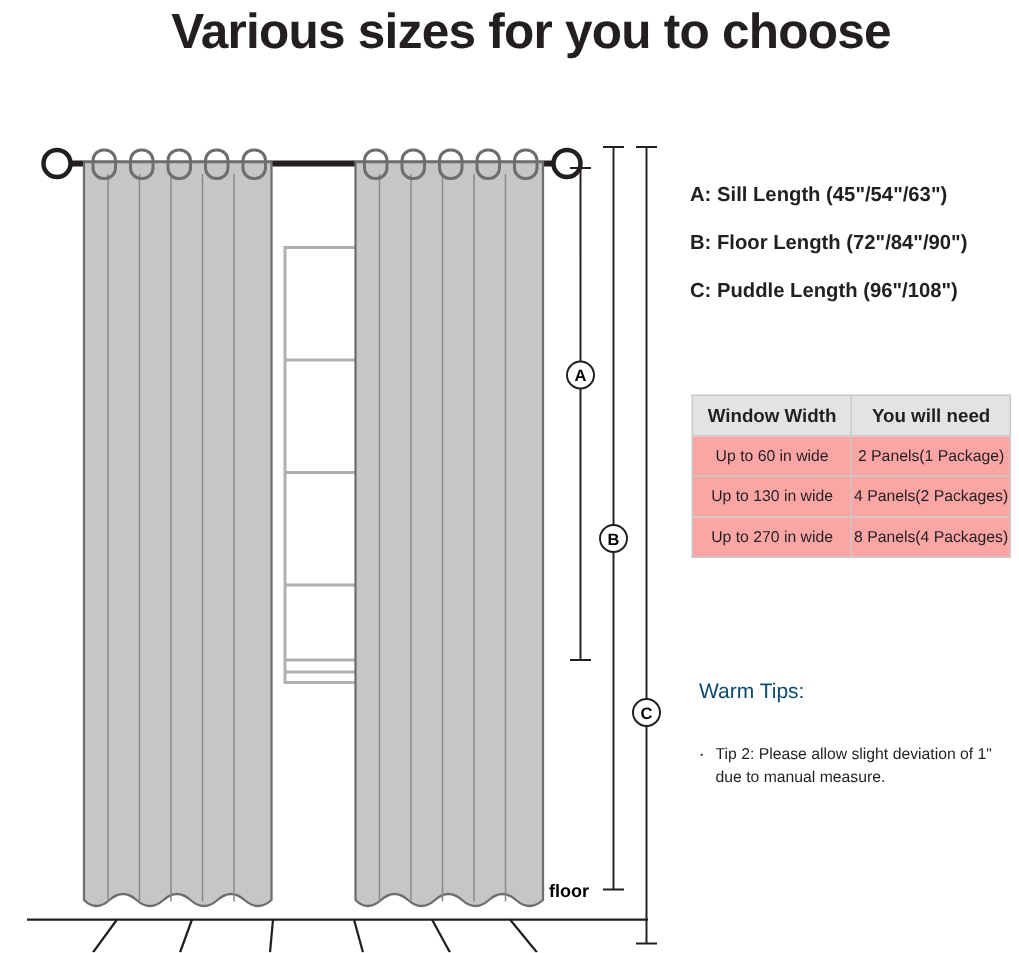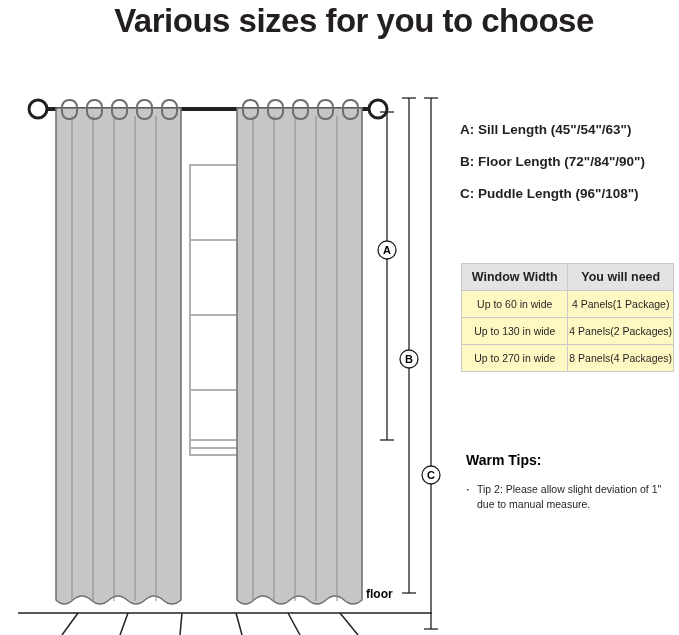--- a/index.html
+++ b/index.html
@@ -65,37 +65,37 @@
     padding: 0;
     height: 26px;
     color: #231f20;
   }
   #size-table th {
     background: #e3e3e3;
     font-weight: bold;
     font-size: 12.5px;
   }
   #size-table td {
-    background: #fef9c3;
+    background: #fca5a5;
     font-size: 10.5px;
   }
   #size-table th.col-a { width: 107px; }
   #size-table th.col-b { width: 106px; }
 
   #tips {
     position: absolute;
     left: 466px;
     top: 452px;
     width: 210px;
   }
   #tips-title {
     font-size: 14px;
-    font-weight: bold;
-    margin-bottom: 14px;
-    color: #000000;
+    font-weight: normal;
+    margin-bottom: 28px;
+    color: #0c4a6e;
   }
   .tip {
     position: relative;
     font-size: 10.5px;
     line-height: 15px;
     color: #231f20;
     margin-bottom: 13px;
     padding-left: 11px;
   }
   .tip .bullet {
@@ -228,21 +228,21 @@
 <table id="size-table">
   <thead>
     <tr>
       <th class="col-a">Window Width</th>
       <th class="col-b">You will need</th>
     </tr>
   </thead>
   <tbody>
     <tr>
       <td>Up to 60 in wide</td>
-      <td>4 Panels(1 Package)</td>
+      <td>2 Panels(1 Package)</td>
     </tr>
     <tr>
       <td>Up to 130 in wide</td>
       <td>4 Panels(2 Packages)</td>
     </tr>
     <tr>
       <td>Up to 270 in wide</td>
       <td>8 Panels(4 Packages)</td>
     </tr>
   </tbody>

